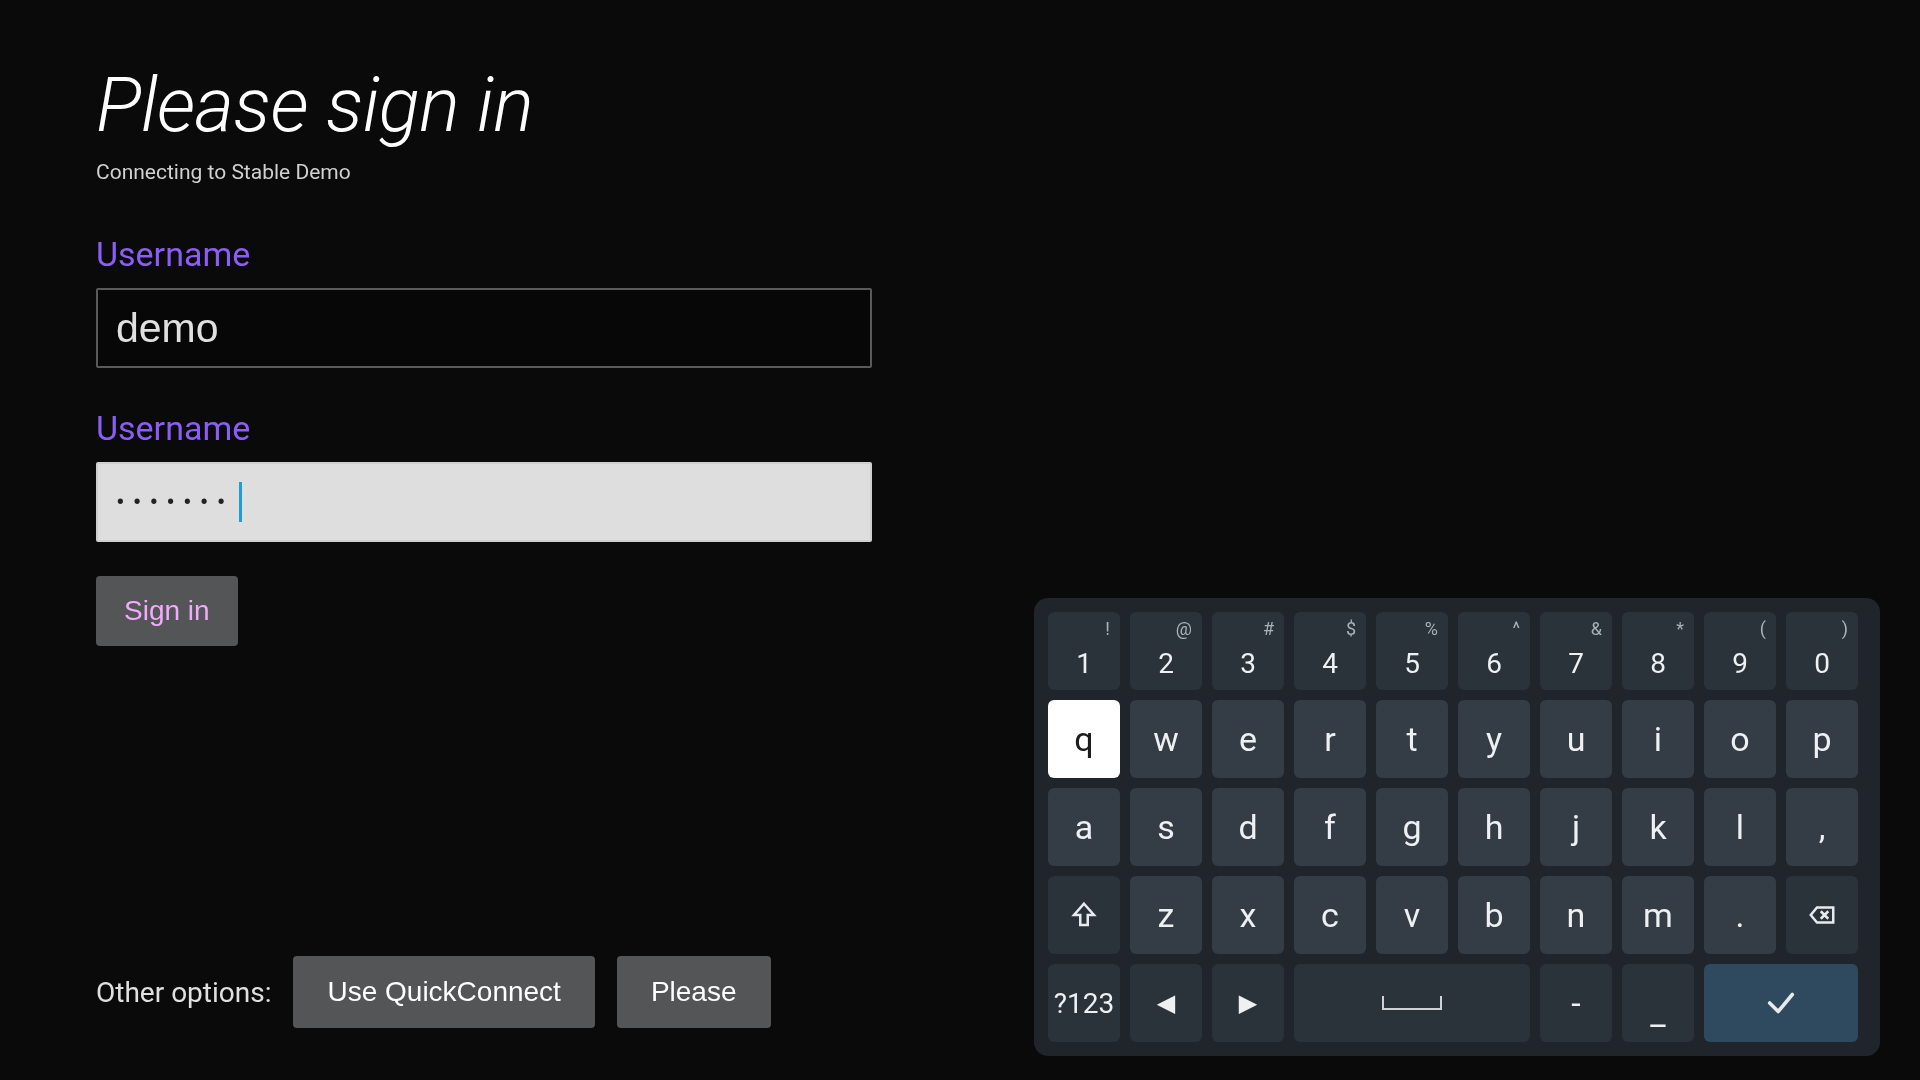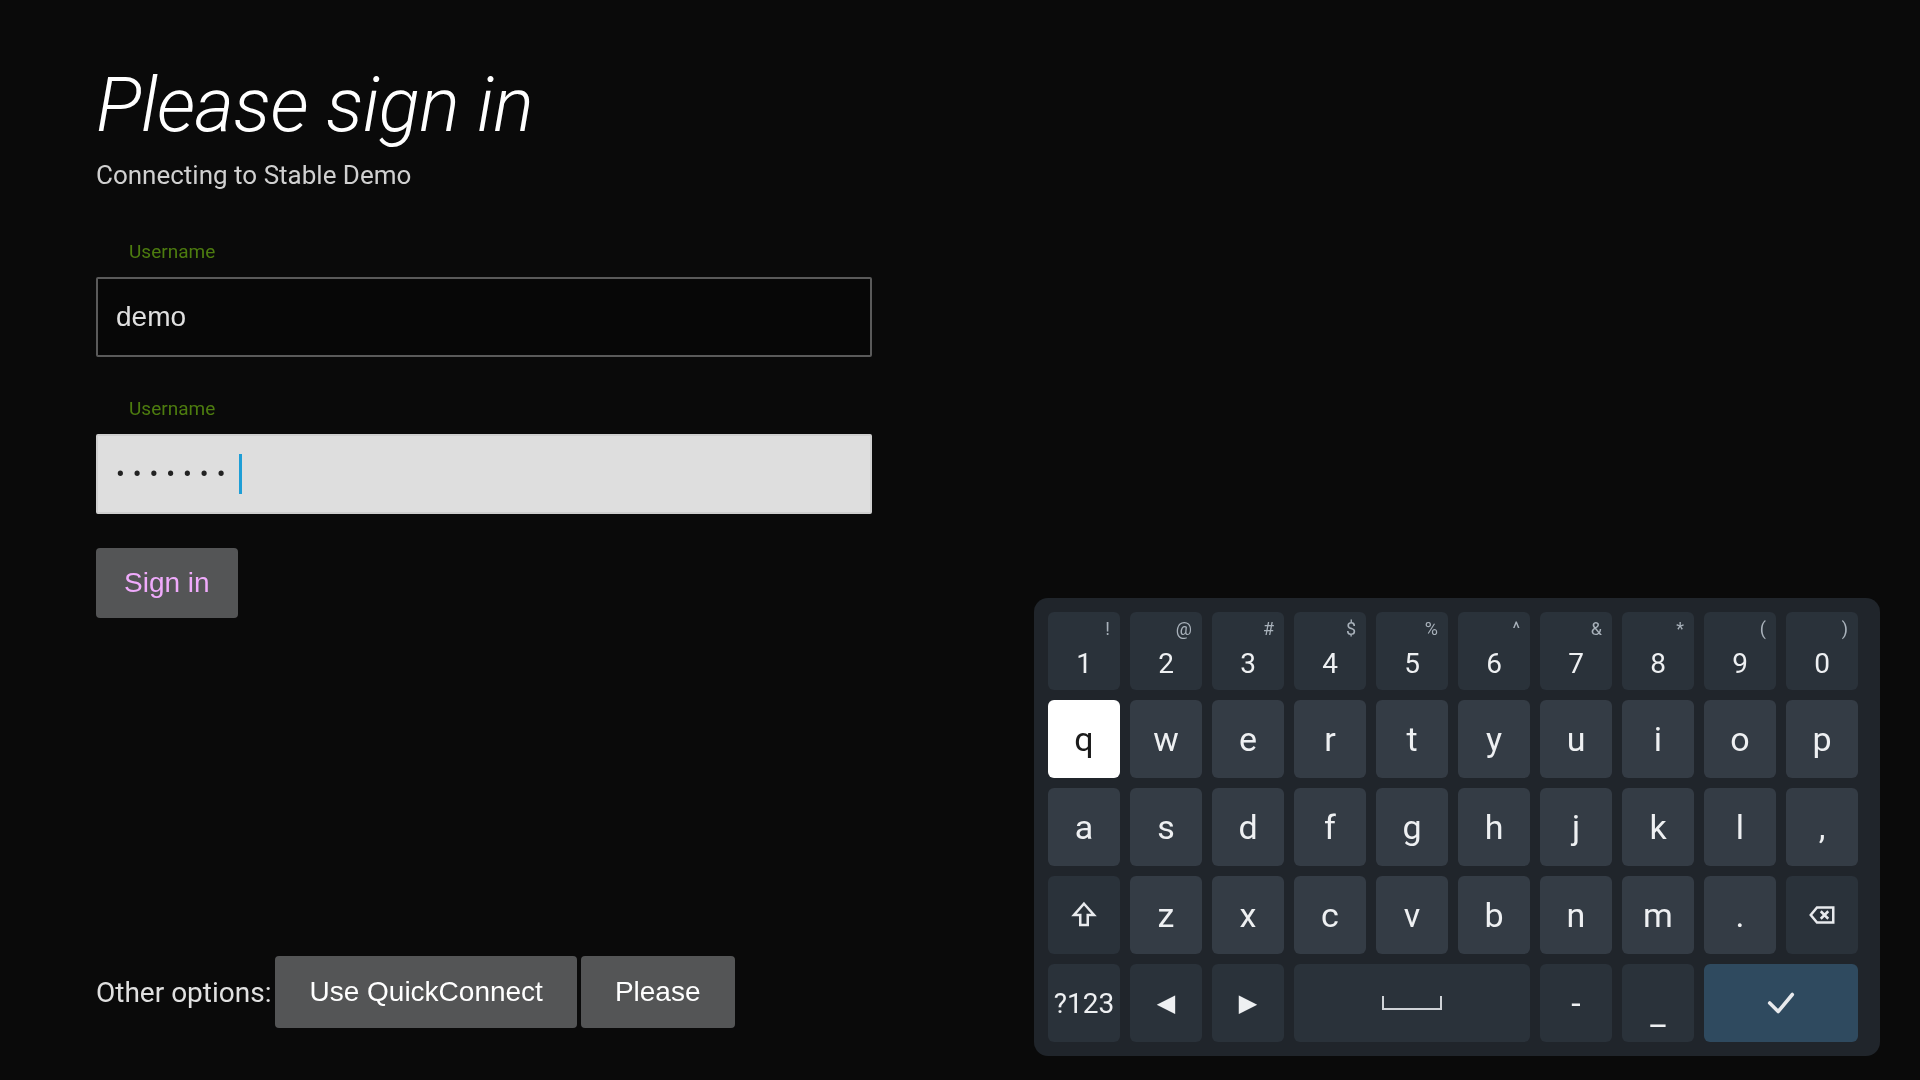--- a/index.html
+++ b/index.html
@@ -19,38 +19,37 @@
     }
     .title {
       font-size: 76px;
       font-weight: 300;
       color: #ffffff;
       letter-spacing: -0.5px;
       margin-bottom: 10px;
       font-style: italic;
     }
     .subtitle {
-      font-size: 26px;
+      font-size: 21px;
       font-weight: 400;
       color: #d0d0d0;
       margin-bottom: 50px;
     }
     .field-label {
-      font-size: 19px;
-      color: #4d7c0f;
+      font-size: 34px;
+      color: #8b5cf6;
       margin-bottom: 14px;
-      margin-left: 33px;
     }
     .input-field {
       width: 776px;
       height: 80px;
       border: 2px solid #5a5a5a;
       background: #070707;
       color: #e0e0e0;
-      font-size: 28px;
+      font-size: 41px;
       padding: 0 18px;
       margin-bottom: 40px;
       border-radius: 2px;
     }
     .password-wrap {
       position: relative;
       width: 776px;
       height: 80px;
       margin-bottom: 34px;
     }
@@ -91,21 +90,21 @@
     .signin-btn {
       height: 70px;
       font-size: 28px;
     }
     .bottom-row {
       position: absolute;
       left: 96px;
       bottom: 52px;
       display: flex;
       align-items: center;
-      gap: 4px;
+      gap: 22px;
     }
     .other-label {
       font-size: 28px;
       color: #e0e0e0;
     }
     .opt-btn {
       height: 72px;
       font-size: 28px;
       background: #545556;
       color: #fff;

